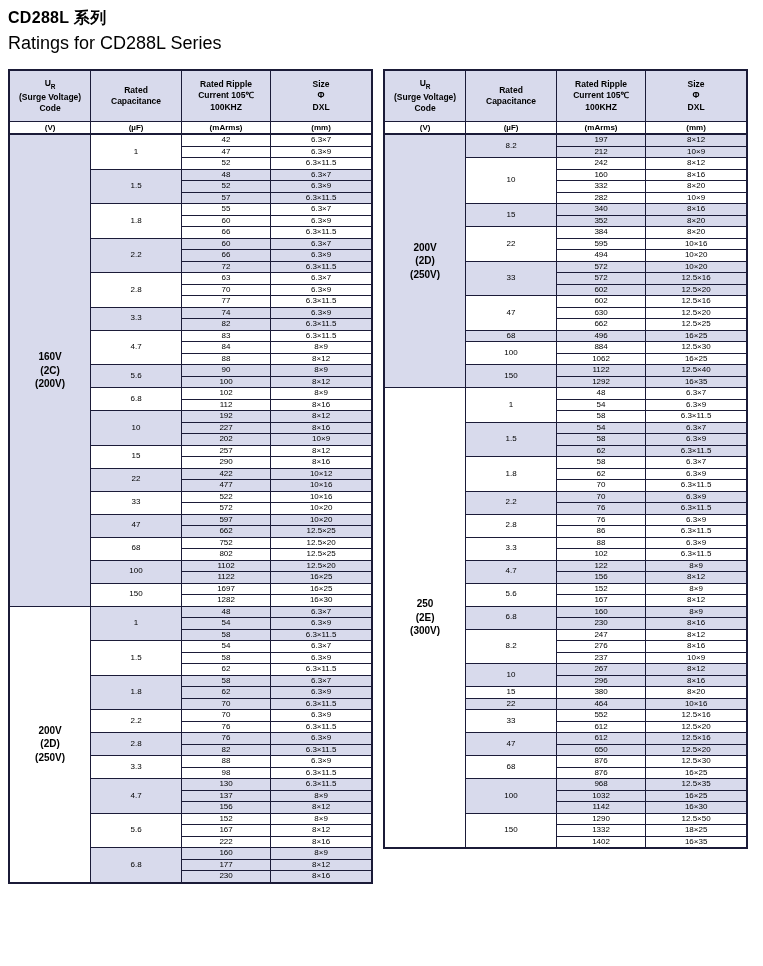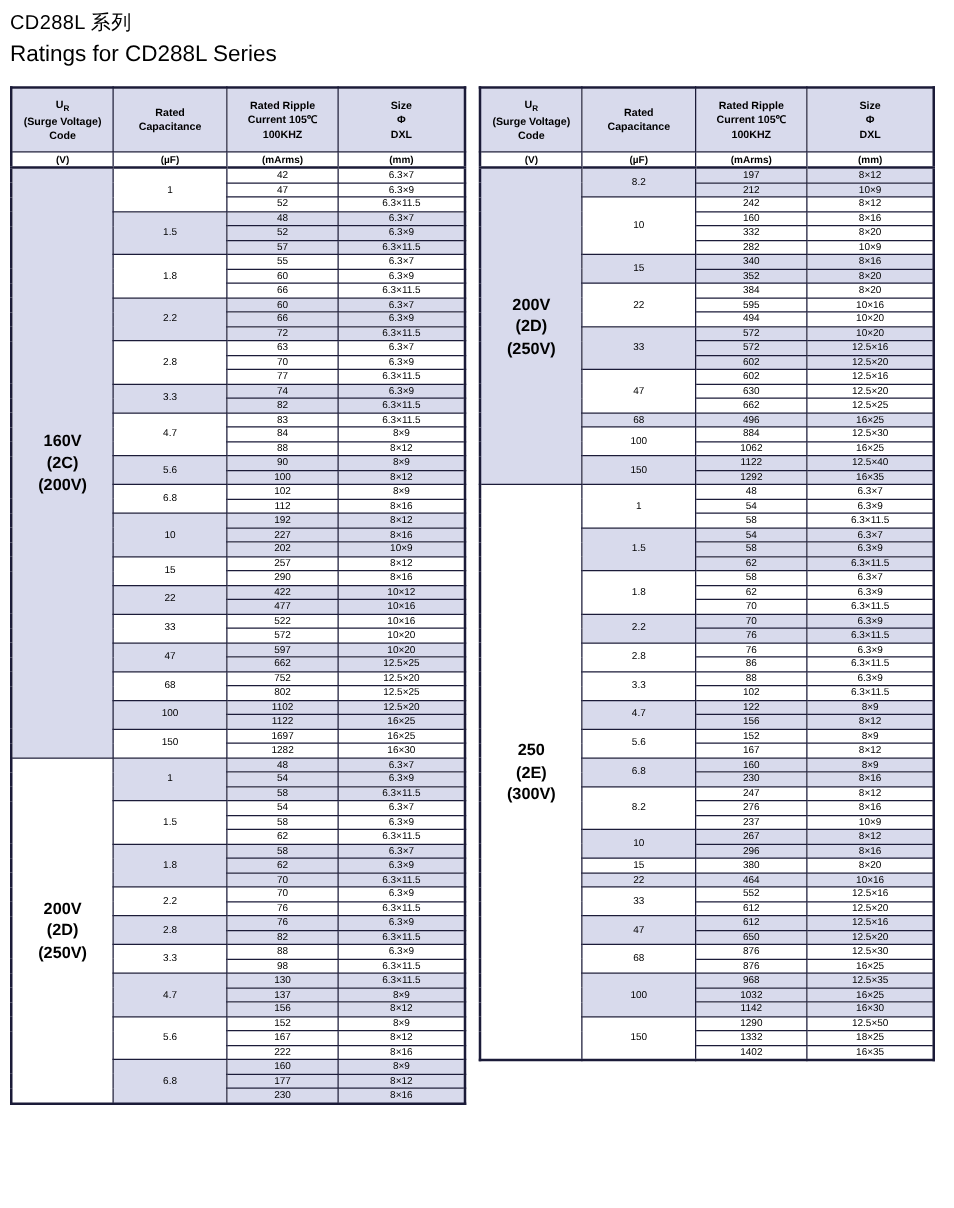--- a/index.html
+++ b/index.html
@@ -4,21 +4,21 @@
 <style>
   html,body { margin:0; padding:0; background:#ffffff; }
   body {
     width:763px; height:966px;
     font-family:"Liberation Sans", sans-serif;
     color:#000;
     overflow:hidden;
   }
   .page { padding:8px 8px 0 8px; }
   .title {
-    font-size:16px; font-weight:normal; margin:0 0 4px 0; letter-spacing:.3px;
+    font-size:16px; font-weight:bold; margin:0 0 4px 0; letter-spacing:.3px;
   }
   .subtitle {
     font-size:18px; font-weight:normal; margin:0 0 15px 0;
   }
   .tables { display:flex; gap:10px; align-items:flex-start; }
   table.ratings {
     border-collapse:collapse;
     width:365px;
     table-layout:fixed;
     border:2px solid #1b1b38;
@@ -40,21 +40,21 @@
   thead th.units {
     background:#ffffff;
     font-size:8px;
     font-weight:bold;
     height:11px;
     line-height:11px;
     border-bottom:2px solid #1b1b38;
   }
   td { font-size:8px; height:10.5px; line-height:10.5px; }
   td.volt {
-    font-size:13px; font-weight:bold; line-height:1.35;
+    font-size:10px; font-weight:bold; line-height:1.35;
   }
   td.shade { background:#d8daec; }
   sub { font-size:6.5px; }
 </style>
 </head>
 <body>
 
 <div class="page">
   <h1 class="title">CD288L 系列</h1>
   <div class="subtitle">Ratings for CD288L  Series</div>

